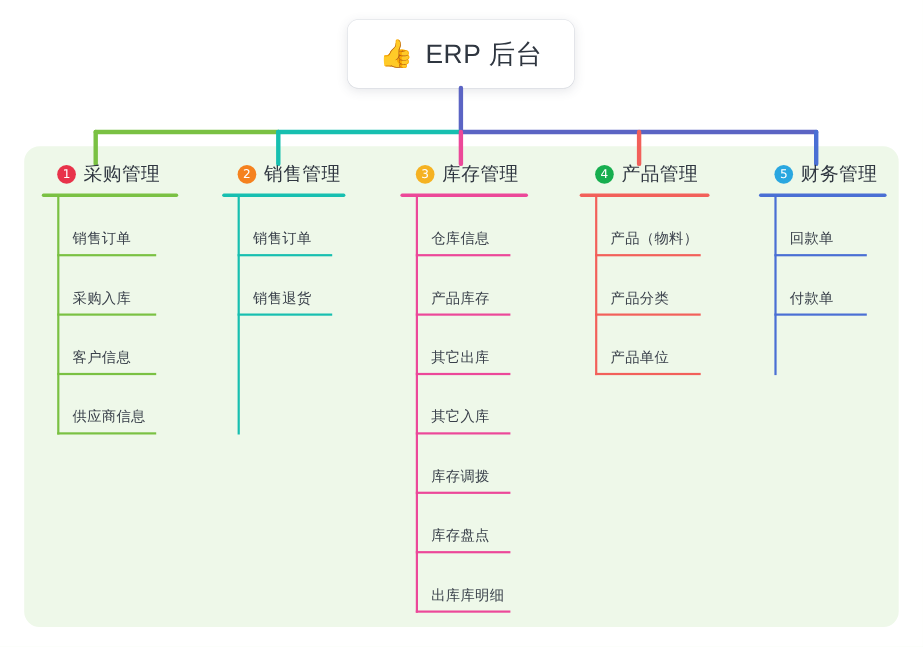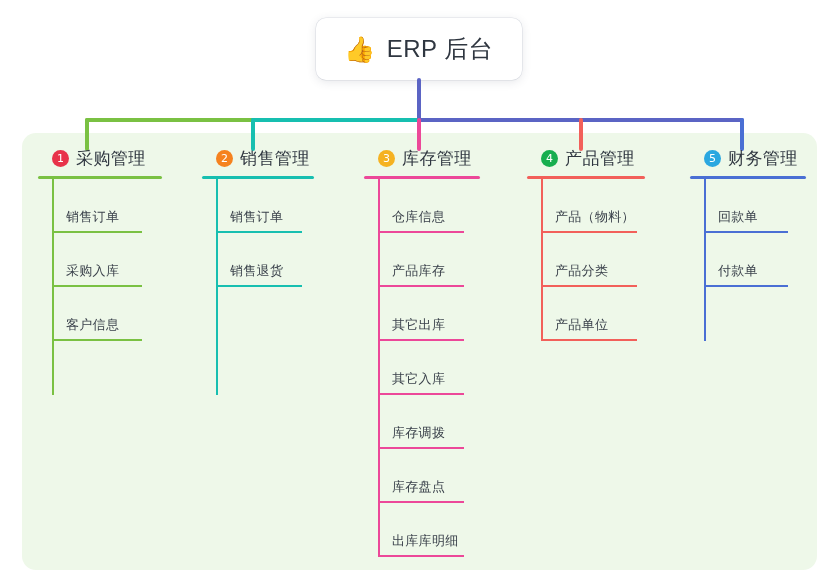--- a/index.html
+++ b/index.html
@@ -100,20 +100,24 @@
             <div class="leaf-rule" style="width: 90px; background: rgb(122, 193, 67);"></div>
           </div>
           <div class="leaf">
             <span class="leaf-label">采购入库</span>
             <div class="leaf-rule" style="width: 90px; background: rgb(122, 193, 67);"></div>
           </div>
           <div class="leaf">
             <span class="leaf-label">客户信息</span>
             <div class="leaf-rule" style="width: 90px; background: rgb(122, 193, 67);"></div>
           </div>
+          <div class="leaf">
+            <span class="leaf-label">供应商信息</span>
+            <div class="leaf-rule" style="width: 90px; background: rgb(122, 193, 67);"></div>
+          </div>
         </div>
       </div>
       <div class="col" style="left: 202px;">
         <div class="col-head">
           <span class="badge" style="background: rgb(245, 130, 31);">2</span>
           <span class="col-title">销售管理</span>
         </div>
         <div class="col-rule" style="width: 112px; background: rgb(23, 191, 176);"></div>
         <div class="col-body">
           <div class="spine" style="background: rgb(23, 191, 176); height: 216px;"></div>

